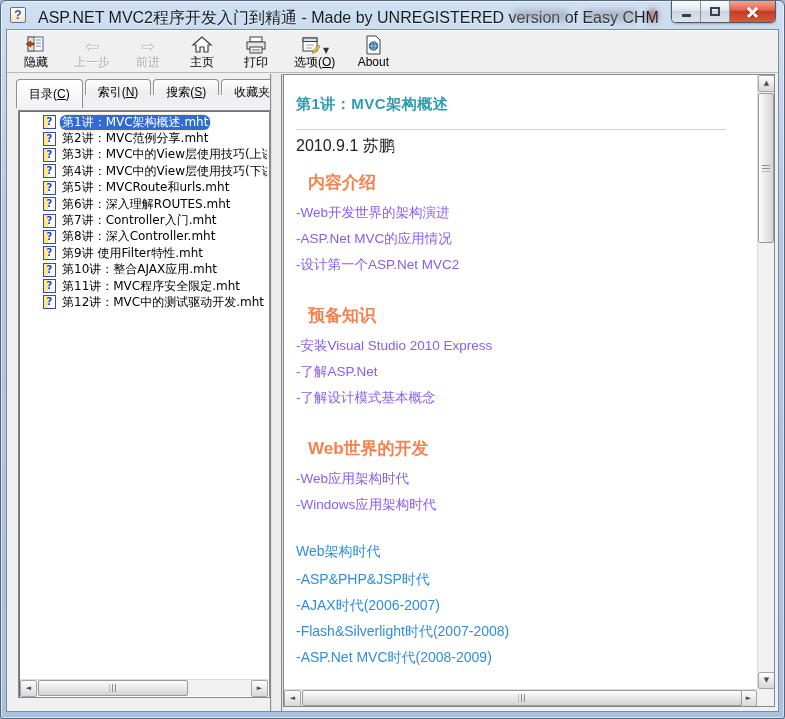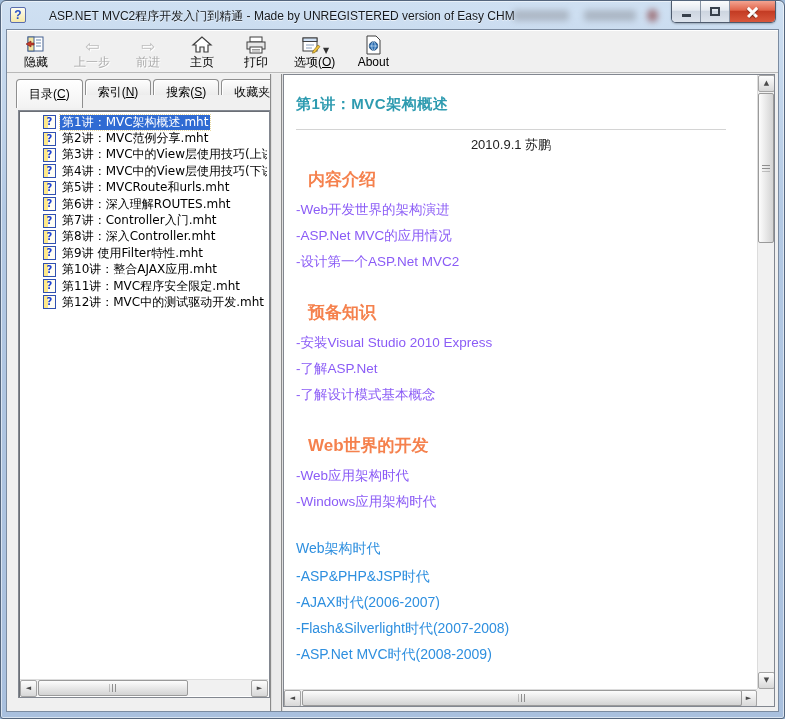--- a/index.html
+++ b/index.html
@@ -9,21 +9,21 @@
   }
   .window{position:relative;width:785px;height:719px;
     background:linear-gradient(#cfe0f2,#b3c9e4 30%,#a9c0de);
     border:1px solid #55667d;border-radius:6px 6px 3px 3px;overflow:hidden;
     box-shadow:inset 0 0 0 1px rgba(255,255,255,.55);}
   
   .titlebar{position:absolute;left:0;top:0;width:100%;height:28px;}
   .title-icon{position:absolute;left:9px;top:6px;width:16px;height:16px;
     background:linear-gradient(#fefdf2,#f7e9a8);border:1px solid #5a6dae;border-radius:2px;
     color:#2a52c8;font-weight:bold;font-size:12px;line-height:14px;text-align:center;}
-  .title-text{position:absolute;left:48px;top:7px;font-size:12px;color:#15191e;white-space:nowrap;
+  .title-text{position:absolute;left:37px;top:7px;font-size:16px;color:#15191e;white-space:nowrap;
     text-shadow:0 1px 0 rgba(255,255,255,.6);}
   .blur-block{position:absolute;border-radius:3px;filter:blur(3px);}
   .b1{left:512px;top:9px;width:56px;height:11px;background:#8d929b;opacity:.5;}
   .b2{left:583px;top:9px;width:52px;height:11px;background:#83878f;opacity:.45;}
   .b3{left:646px;top:8px;width:11px;height:13px;background:#7a2322;opacity:.55;border-radius:50%;}
   .win-controls{position:absolute;right:8px;top:0;height:22px;display:flex;
     border:1px solid #4e5b6e;border-top:none;border-radius:0 0 5px 5px;overflow:hidden;
     box-shadow:0 1px 2px rgba(0,0,0,.25);}
   .win-btn{width:29px;height:21px;display:flex;align-items:center;justify-content:center;
     background:linear-gradient(#fbfcfd,#e3e8ef 45%,#ccd4df 46%,#dde3ec);border-right:1px solid #8793a3;}
@@ -58,21 +58,21 @@
     box-shadow:inset 1px 1px 0 #fff,0 2px 0 #f0f0f0;}
   
   .treebox{position:absolute;left:11px;top:80px;width:252px;bottom:13px;background:#fff;
     border:1px solid #828790;box-shadow:inset 1px 1px 0 #6b6f76;}
   .tree{position:absolute;left:2px;top:3px;right:2px;bottom:19px;overflow:hidden;}
   .tree-item{display:flex;align-items:center;height:16.4px;padding-left:22px;white-space:nowrap;
     font-size:12px;color:#000;font-family:"DejaVu Sans",sans-serif;}
   .doc-icon{flex:0 0 auto;width:13px;height:14px;margin-right:4px;
     background:linear-gradient(90deg,#ffe98a 0 4px,#fffef4 4px);
     border:1px solid #3050b0;color:#1d3fd0;font-weight:bold;font-size:10px;line-height:12px;text-align:center;}
-  .tree-label{padding:0 2px;line-height:15px;}
+  .tree-label{padding:0 2px;line-height:15px;border-radius:6px;}
   .tree-item.selected .tree-label{background:var(--sel);color:#fff;outline:1px dotted #e8d9a0;}
   
   .hscroll{position:absolute;height:17px;background:#f1f1f1;border-top:1px solid #dcdcdc;}
   .vscroll{position:absolute;width:17px;background:#f1f1f1;border-left:1px solid #dcdcdc;}
   .sb-btn{position:absolute;width:17px;height:17px;background:linear-gradient(#fdfdfd,#d8d8d8);
     border:1px solid #a5a5a5;border-radius:2px;display:flex;align-items:center;justify-content:center;
     font-size:7px;color:#4a4a4a;font-family:"DejaVu Sans",sans-serif;line-height:7px;}
   .sb-thumb{position:absolute;background:linear-gradient(#fdfdfd,#d3d3d3);border:1px solid #9a9a9a;border-radius:2px;}
   .vscroll .sb-thumb{left:0;width:16px;background:linear-gradient(90deg,#fdfdfd,#d3d3d3);}
   .grip-h{position:absolute;left:50%;top:50%;transform:translate(-50%,-50%);width:8px;height:7px;
@@ -81,21 +81,21 @@
     background:repeating-linear-gradient(90deg,#8f8f8f 0 1px,transparent 1px 3px);}
   .sb-corner{position:absolute;right:0;bottom:0;width:17px;height:17px;background:#f1f1f1;}
   
   .splitter{position:absolute;left:263px;top:44px;width:13px;bottom:0;background:#ececec;
     border-left:2px groove #dfdfdf;border-right:2px groove #dfdfdf;}
   
   .viewer{position:absolute;left:276px;top:44px;right:3px;bottom:4px;background:#fff;border:1px solid #828790;overflow:hidden;}
   .page{position:absolute;left:0;top:0;right:17px;bottom:17px;overflow:hidden;padding:20px 31px 0 12px;}
   .page-title{color:var(--teal);font-size:15px;font-weight:bold;letter-spacing:.5px;}
   .rule{border:none;border-top:1px solid #d4d4d4;margin:15px 0 6px;}
-  .byline{text-align:center;font-size:13px;color:#222;margin-bottom:2px;}
+  .byline{text-align:left;font-size:16px;color:#222;margin-bottom:2px;}
   .sec-heading{color:var(--orange);font-size:17px;font-weight:bold;margin:14px 12px 6px;}
   .sec-heading.big-gap{margin-top:26px;}
   .sec-item{font-size:13.5px;color:#8b5cf6;line-height:26px;white-space:nowrap;}
   .sec-subheading{color:var(--link);font-size:14px;margin:20px 0 2px;line-height:26px;}
   .sec-link{color:var(--link);font-size:14px;line-height:26px;white-space:nowrap;}
 </style>
 </head>
 <body>
 
 <div class="window">

